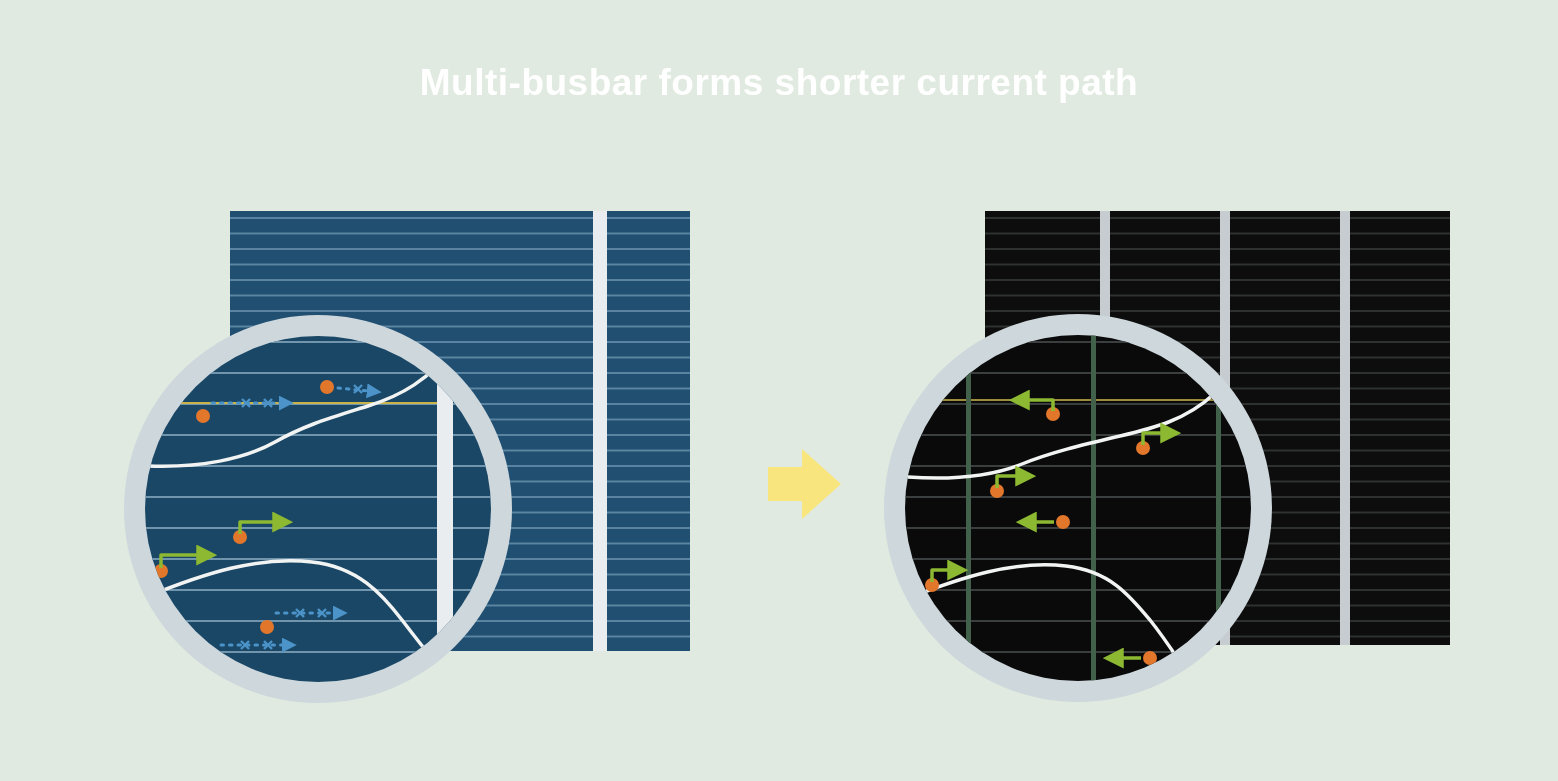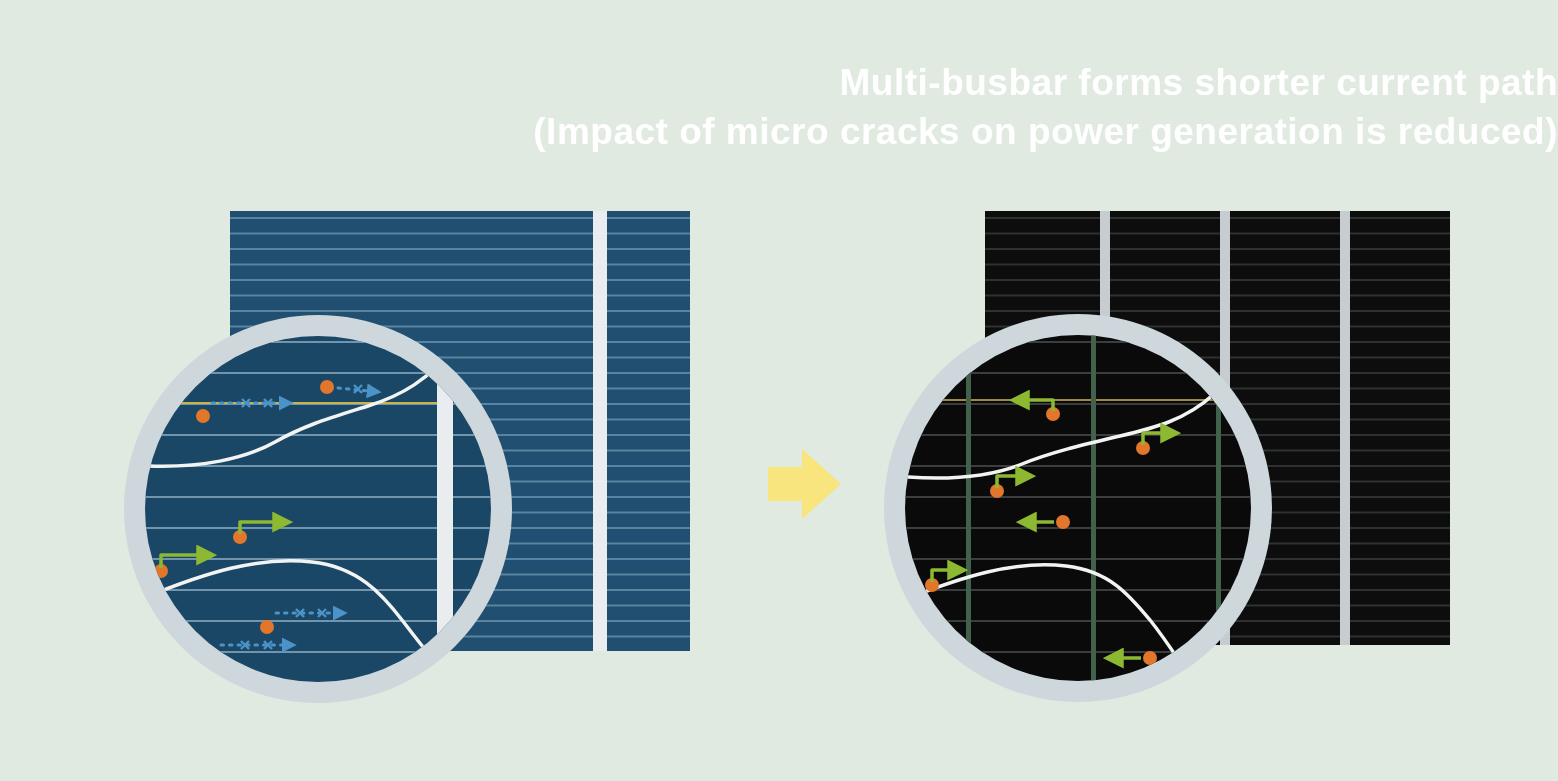--- a/index.html
+++ b/index.html
@@ -8,37 +8,36 @@
     width:1558px;height:781px;
     background:#e0eae0;
     overflow:hidden;
     font-family:"Liberation Sans", sans-serif;
   }
   .title{
     position:absolute;
     top:58px;left:0;
     width:100%;
     box-sizing:border-box;
-    text-align:right;
+    text-align:center;
     color:#ffffff;
     font-weight:700;
     font-size:37px;
     line-height:49px;
     letter-spacing:.5px;
   }
   svg{position:absolute;left:0;top:0;}
 </style>
 </head>
 <body>
 
 <div class="canvas">
 
   <div class="title">
     <div>Multi-busbar forms shorter current path</div>
-    <div>(Impact of micro cracks on power generation is reduced)</div>
   </div>
 
   <svg width="1558" height="781" viewBox="0 0 1558 781">
     <defs>
       <pattern id="fingersLeft" width="8" height="15.5" patternUnits="userSpaceOnUse">
         <line x1="0" y1="1" x2="8" y2="1" stroke-width="1.5" stroke="#6d94af"></line>
       </pattern>
       <pattern id="fingersLeftZoom" width="8" height="31" patternUnits="userSpaceOnUse">
         <line x1="0" y1="1" x2="8" y2="1" stroke-width="1.7" stroke="#7fa3ba"></line>
       </pattern>

